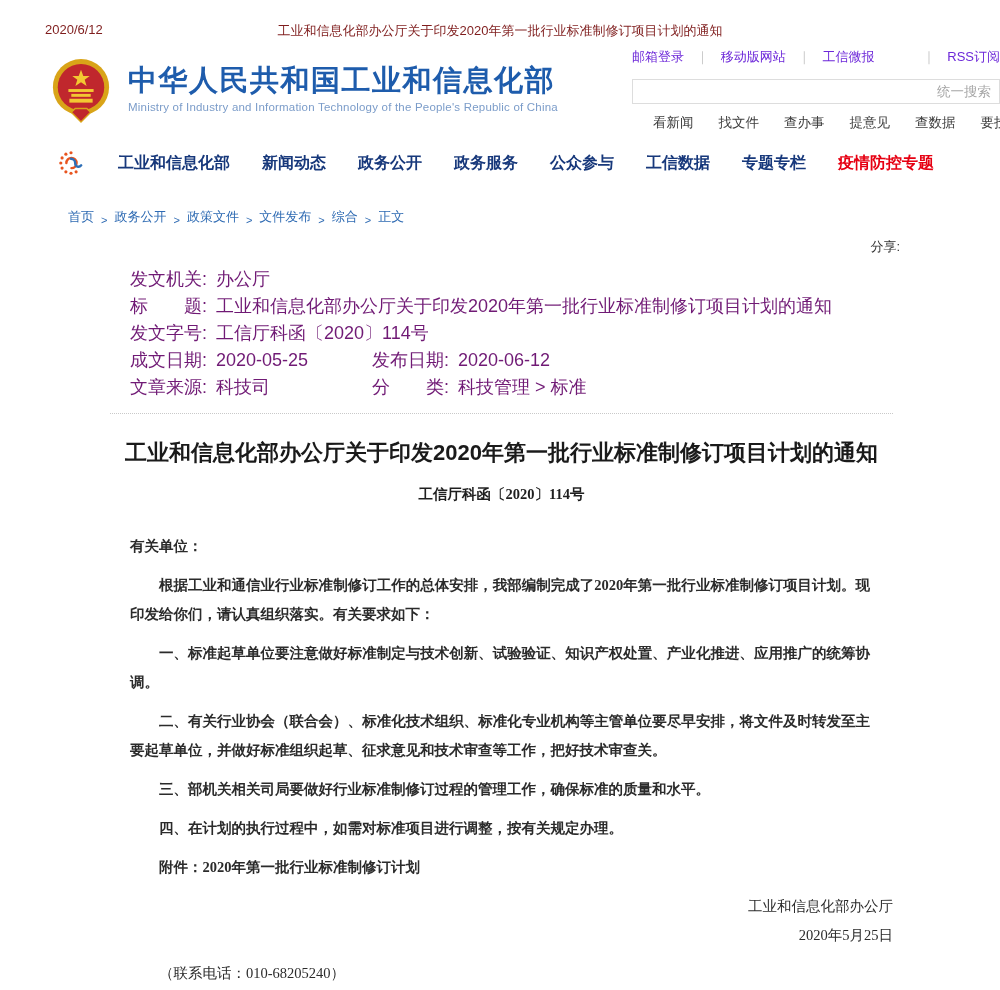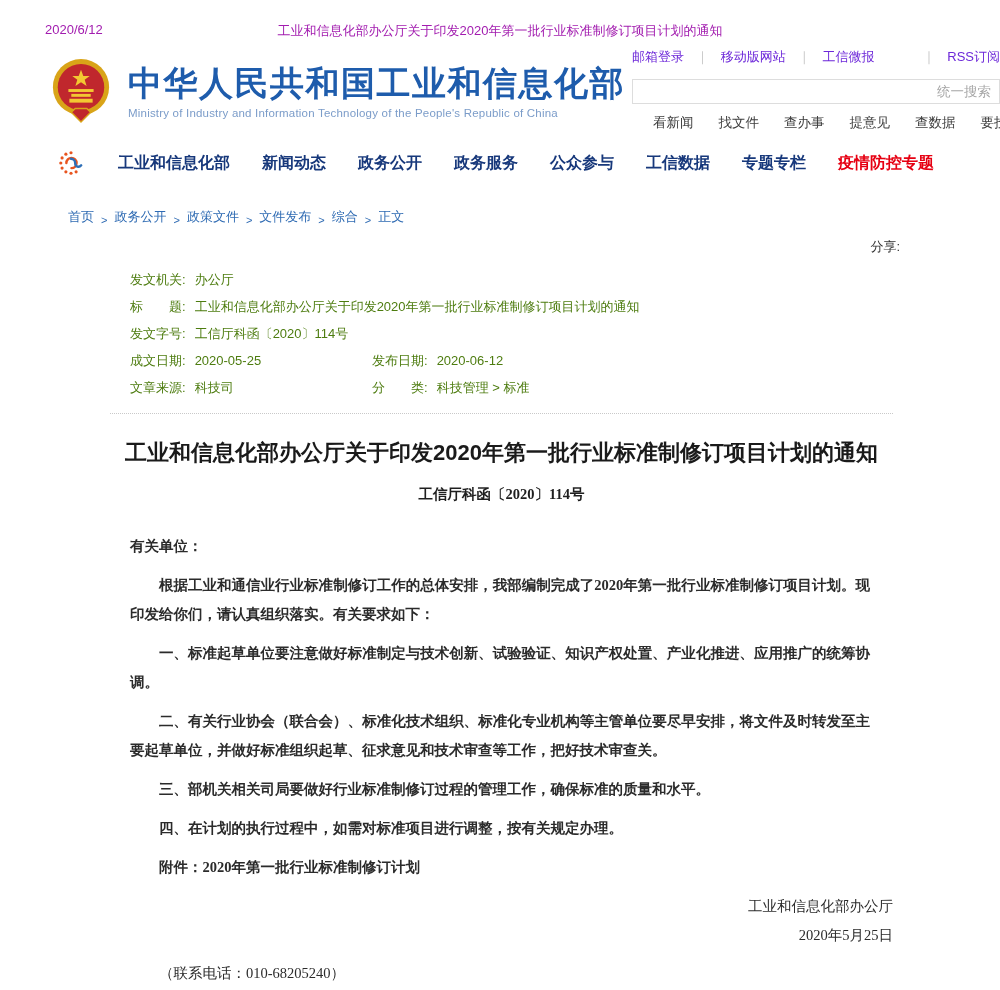--- a/index.html
+++ b/index.html
@@ -4,29 +4,29 @@
 <style>
   * { margin:0; padding:0; box-sizing:border-box; }
   html,body { background:#fff; }
   .page {
     width:1000px; height:990px; margin:0 auto; position:relative;
     background:#fff; overflow:hidden;
     font-family:"Liberation Sans","DejaVu Sans",sans-serif;
     color:#222;
   }
   
-  .print-header { position:relative; padding-top:40px; height:40px; font-size:13px; color:#a21caf; }
+  .print-header { position:relative; padding-top:40px; height:40px; font-size:13px; color:#7f1d1d; }
   .print-date { position:absolute; left:45px; top:22px; }
   .print-title { position:absolute; left:50%; top:22px; transform:translateX(-50%); white-space:nowrap; }
   
   .site-header { position:relative; height:92px; }
   .brand { position:absolute; left:50px; top:18px; display:flex; align-items:flex-start; cursor:pointer; }
   .emblem { width:62px; height:66px; }
   .brand-text { margin-left:16px; padding-top:6px; }
-  .site-name { font-size:34px; font-weight:bold; color:var(--brand-blue,#1e5cac); letter-spacing:1.5px; line-height:1.15; }
+  .site-name { font-size:29px; font-weight:bold; color:var(--brand-blue,#1e5cac); letter-spacing:1.5px; line-height:1.15; }
   .site-name-en { font-size:11.5px; color:var(--brand-blue-light,#7b9cc9); margin-top:4px; letter-spacing:.2px; }
   .header-right { position:absolute; right:0; top:8px; width:368px; }
   .top-links { display:flex; align-items:center; font-size:13px; color:#555; }
   .tl { display:flex; align-items:center; }
   .tl .sep { margin:0 12px; color:#c0c0c0; }
   .tl:first-child .sep { display:none; }
   .tl:last-child { margin-left:auto; }
   .tl a { color:#6d28d9; text-decoration:none; cursor:pointer; }
   .search-box { margin-top:13px; }
   .search-box input {
@@ -44,21 +44,21 @@
   .nav-item.highlight { color:var(--alert-red,#e60012); }
   
   .breadcrumb { margin-top:26px; padding-left:68px; display:flex; font-size:13px; }
   .crumb { display:flex; align-items:flex-end; }
   .crumb .sep { margin:0 7px; color:var(--link-blue,#2f6bb3); font-size:11px; }
   .crumb:first-child .sep { display:none; }
   .crumb a { color:var(--link-blue,#2f6bb3); text-decoration:none; cursor:pointer; }
   .share-row { margin-top:12px; width:900px; text-align:right; font-size:13px; color:#333; height:16px; }
   
   .content { width:783px; margin-left:110px; }
-  .meta { margin-top:10px; padding:2px 0 12px 20px; border-bottom:1px dotted #c9c9c9; font-size:13px; color:#4d7c0f; }
+  .meta { margin-top:10px; padding:2px 0 12px 20px; border-bottom:1px dotted #c9c9c9; font-size:18px; color:#701a75; }
   .meta-row { display:flex; line-height:27px; }
   .meta-cell { width:242px; display:flex; }
   .meta-cell:last-child { width:auto; flex:1; }
   .meta-label { margin-right:9px; white-space:pre; }
   
   .article-title { margin-top:24px; text-align:center; font-size:22px; font-weight:bold; color:#1a1a1a; line-height:1.4; }
   .doc-no { margin-top:16px; text-align:center; font-family:"Liberation Serif","DejaVu Serif",serif; font-size:14.5px; font-weight:bold; color:#1f1f1f; }
   .body-text { margin-top:28px; padding:0 23px 0 20px; font-family:"Liberation Serif","DejaVu Serif",serif;
     font-size:14.5px; color:var(--text-dark,#2b2b2b); line-height:29px; text-align:justify;font-weight:bold; }
   .body-text p { margin:10px 0; text-indent:2em; }

